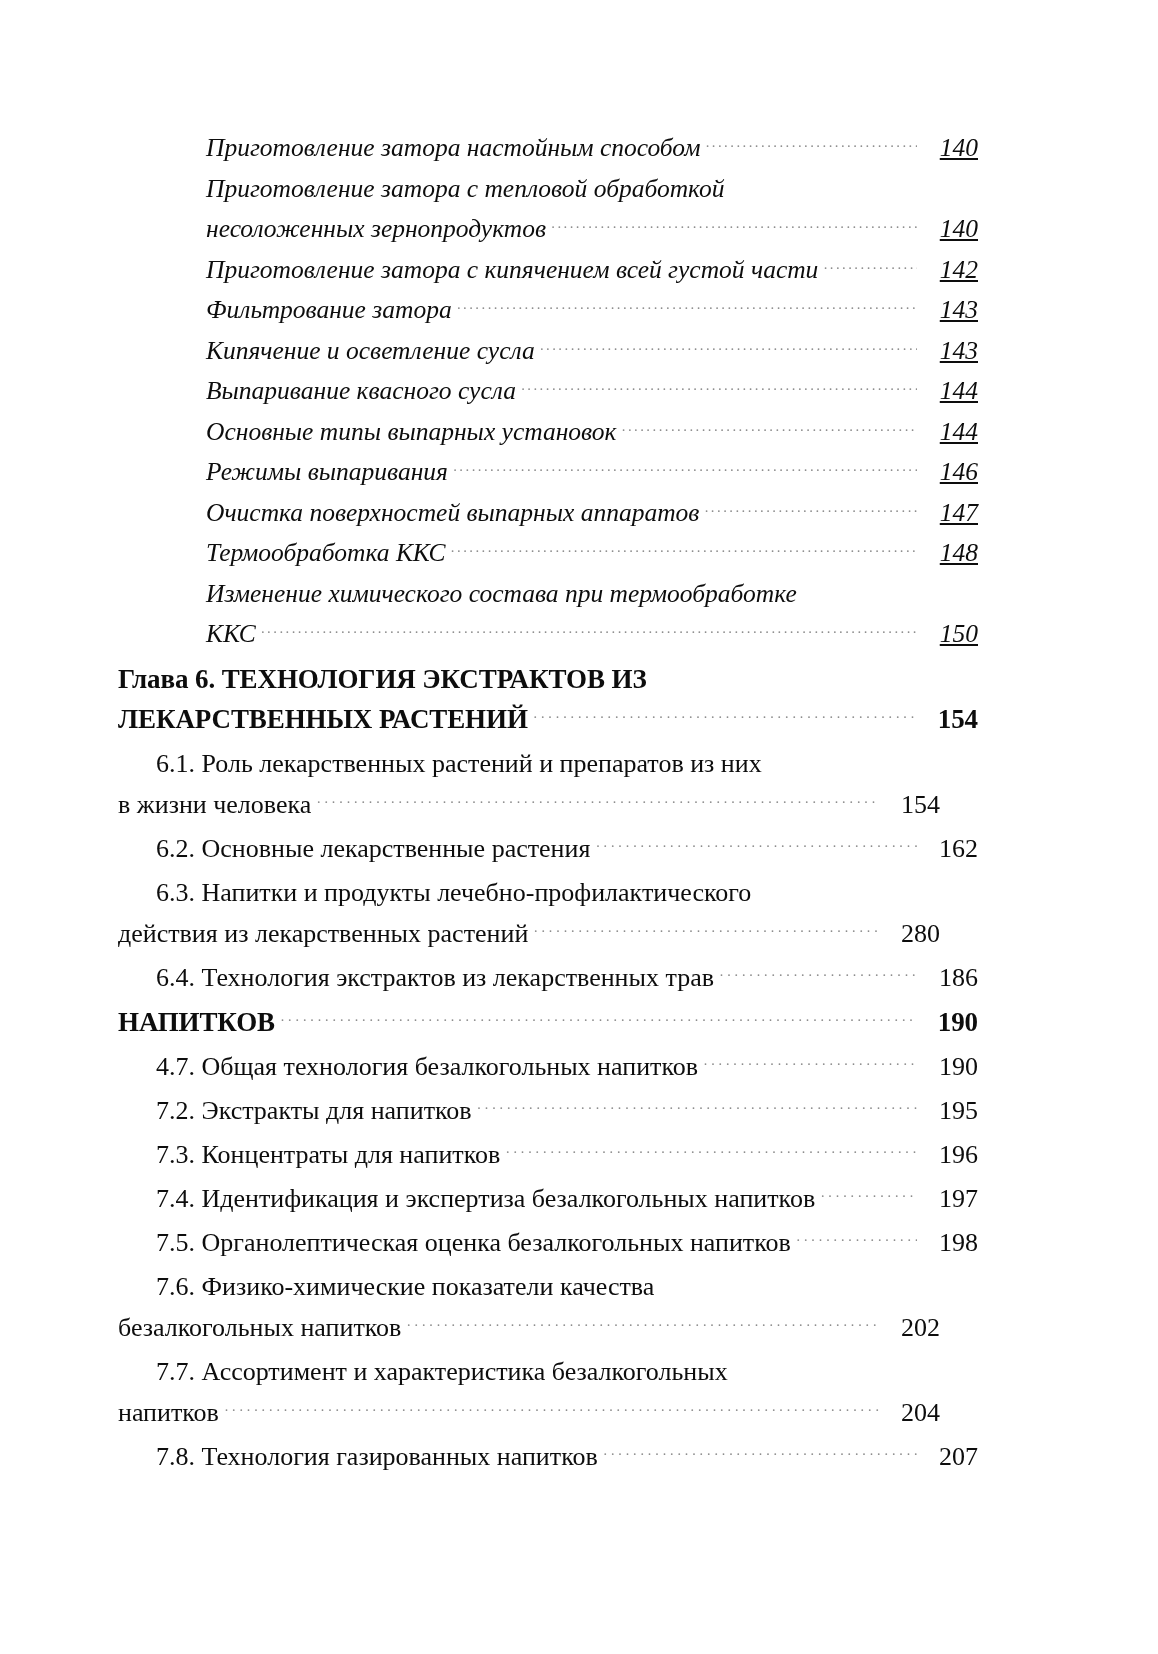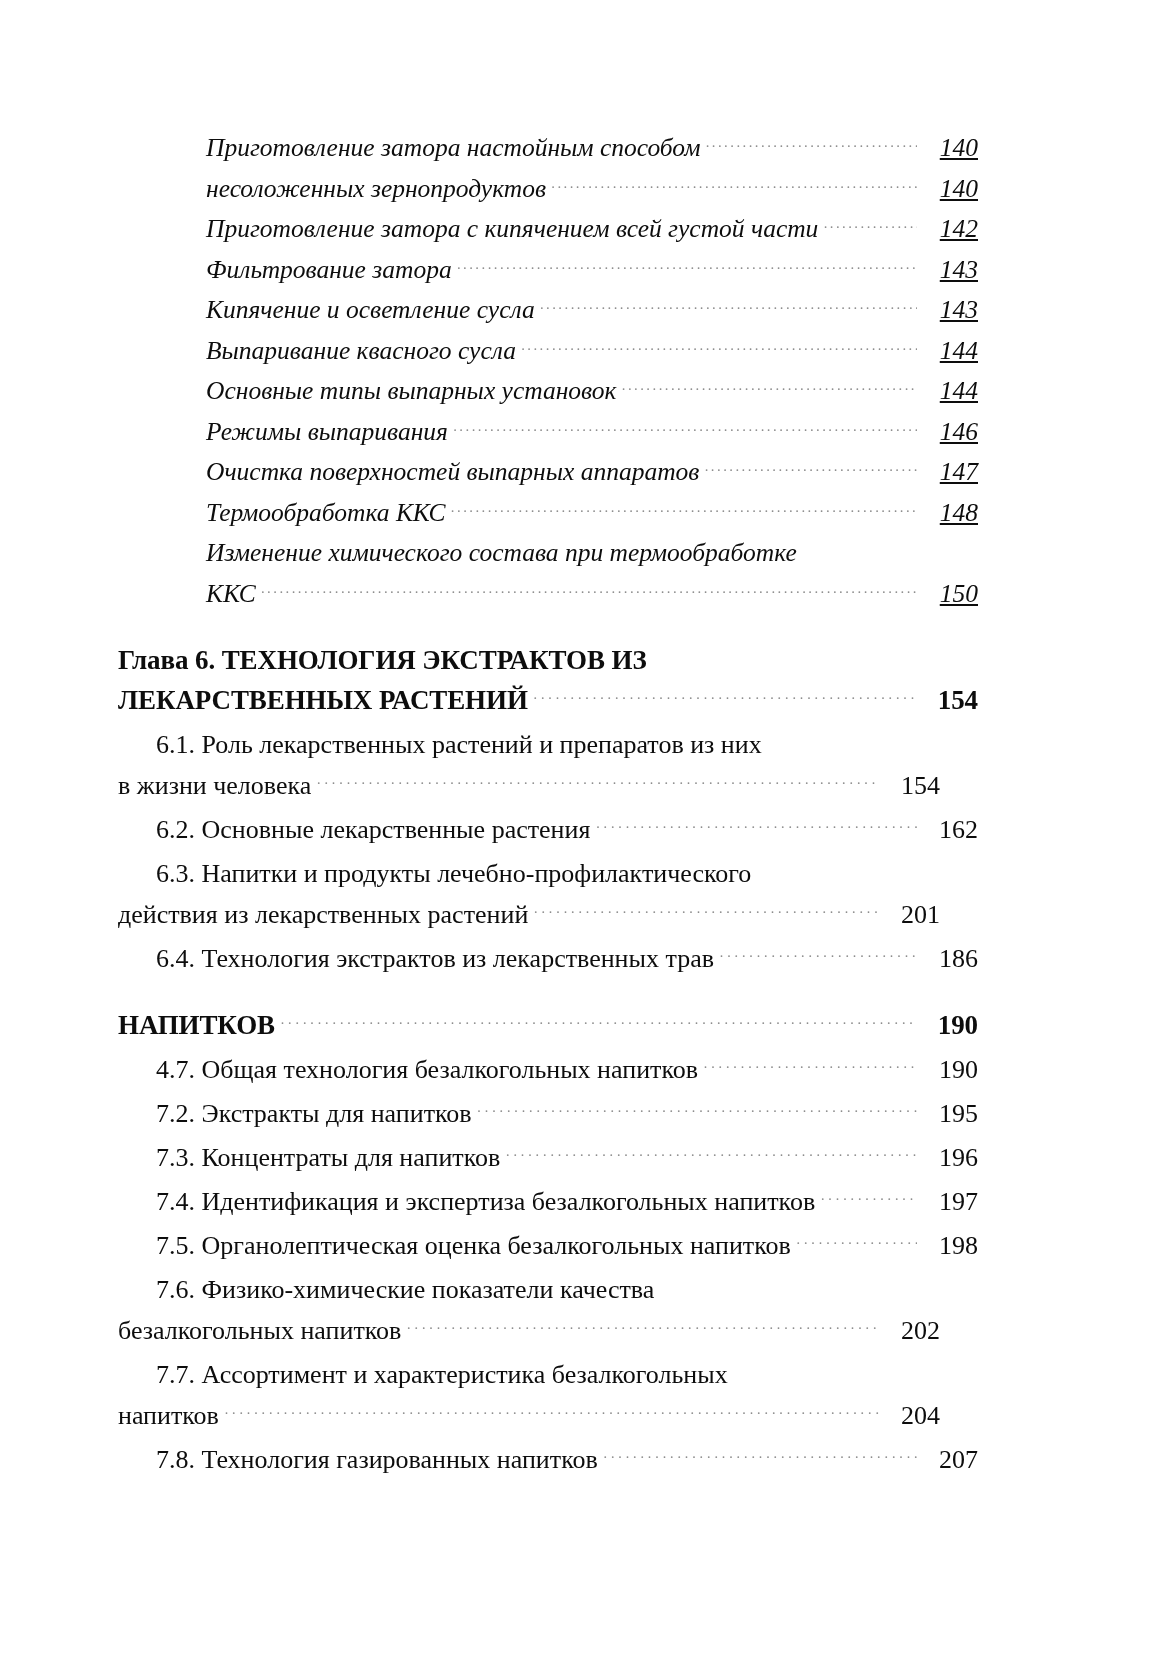--- a/index.html
+++ b/index.html
@@ -70,21 +70,21 @@
   }
   .sub .pageno { font-style: italic; text-decoration: underline; }
 
   
   .chapter {
     font-weight: bold;
     font-size: 27px;
     line-height: 40px;
     letter-spacing: -0.1px;
     padding-left: 0px;
-    margin-top: 26px;
+    margin-top: 4px;
     margin-bottom: 4px;
   }
   .chapter .leader {
     letter-spacing: 2.4px;
     font-weight: normal;
   }
   .chapter .pageno { font-weight: bold; }
 
   
   .section {
@@ -107,20 +107,21 @@
 <div class="page">
   <div class="toc" id="toc-root">
       <div class="entry sub">
         <div class="line">
           <span class="label">Приготовление затора настойным способом</span>
           <span class="leader">······································································································································</span>
           <span class="pageno">140</span>
         </div>
       </div>
       <div class="entry sub">
+        <div class="wrapline">Приготовление затора с тепловой обработкой</div>
         <div class="line">
           <span class="label">несоложенных зернопродуктов</span>
           <span class="leader">······································································································································</span>
           <span class="pageno">140</span>
         </div>
       </div>
       <div class="entry sub">
         <div class="line">
           <span class="label">Приготовление затора с кипячением всей густой части</span>
           <span class="leader">······································································································································</span>
@@ -205,21 +206,21 @@
           <span class="label">6.2. Основные лекарственные растения</span>
           <span class="leader">······································································································································</span>
           <span class="pageno">162</span>
         </div>
       </div>
       <div class="entry section">
         <div class="wrapline ">6.3. Напитки и продукты лечебно-профилактического</div>
         <div class="line cont">
           <span class="label">действия из лекарственных растений</span>
           <span class="leader">······································································································································</span>
-          <span class="pageno">201</span>
+          <span class="pageno">280</span>
         </div>
       </div>
       <div class="entry section">
         <div class="line">
           <span class="label">6.4. Технология экстрактов из лекарственных трав</span>
           <span class="leader">······································································································································</span>
           <span class="pageno">186</span>
         </div>
       </div>
       <div class="entry chapter">

